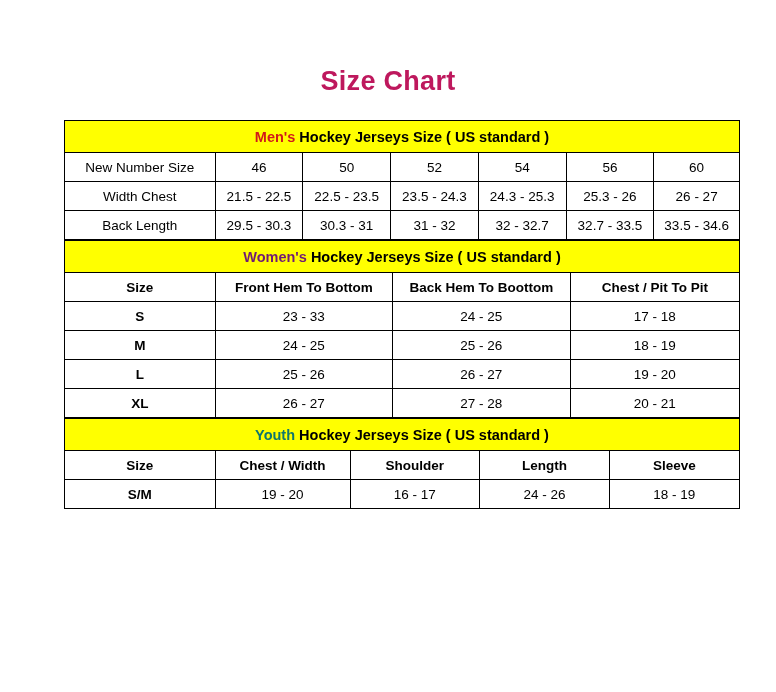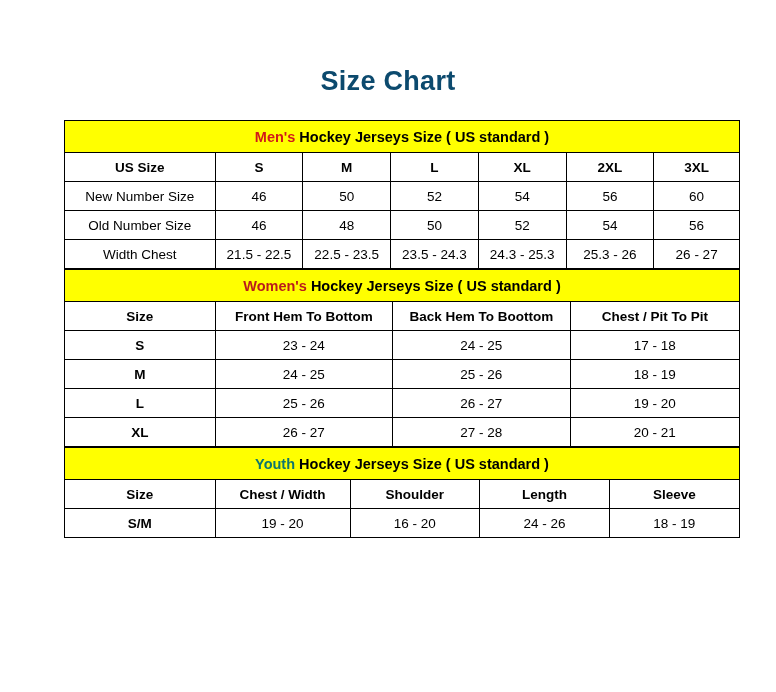--- a/index.html
+++ b/index.html
@@ -15,21 +15,21 @@
     overflow: hidden;
   }
   .page {
     width: 776px;
     height: 692px;
     position: relative;
     box-sizing: border-box;
   }
   .title {
     text-align: center;
-    color: #0c4a6e;
+    color: #be185d;
     font-size: 27px;
     font-weight: bold;
     letter-spacing: 0.3px;
     padding-top: 65px;
     padding-bottom: 0;
     line-height: 1.2;
   }
   .tables {
     width: 676px;
     margin: 23px auto 4px auto;
@@ -49,21 +49,21 @@
     height: 28px;
     vertical-align: middle;
   }
   .section-head td {
     background: #ffff00;
     font-weight: bold;
     font-size: 14.5px;
     height: 31px;
   }
   .section-head .accent-men { color: #d11a1a; }
-  .section-head .accent-women { color: #b91c1c; }
+  .section-head .accent-women { color: #701a75; }
   .section-head .accent-youth { color: #0f766e; }
   .colhead td {
     font-weight: bold;
   }
   .rowlabel {
     font-weight: normal;
   }
   .bold-cell {
     font-weight: bold;
   }
@@ -86,56 +86,47 @@
           <col style="width:13.0%">
           <col style="width:13.0%">
           <col style="width:13.0%">
           <col style="width:13.0%">
           <col style="width:13.0%">
           <col style="width:12.7%">
         </colgroup>
         <tbody>
             <tr class="section-head">
           <td colspan="7"><span class="accent-men">Men's</span><span> Hockey Jerseys Size ( US standard )</span></td>
-        </tr>
-        <tr class="colhead">
-          <td>US Size</td>
-          <td>S</td>
-          <td>M</td>
-          <td>L</td>
-          <td>XL</td>
-          <td>2XL</td>
-          <td>3XL</td>
         </tr>
         <tr>
           <td class="rowlabel">New Number Size</td>
           <td>46</td>
           <td>50</td>
           <td>52</td>
           <td>54</td>
           <td>56</td>
           <td>60</td>
         </tr>
         <tr>
-          <td class="rowlabel">Old Number Size</td>
-          <td>46</td>
-          <td>48</td>
-          <td>50</td>
-          <td>52</td>
-          <td>54</td>
-          <td>56</td>
-        </tr>
-        <tr>
           <td class="rowlabel">Width Chest</td>
           <td>21.5 - 22.5</td>
           <td>22.5 - 23.5</td>
           <td>23.5 - 24.3</td>
           <td>24.3 - 25.3</td>
           <td>25.3 - 26</td>
           <td>26 - 27</td>
+        </tr>
+        <tr>
+          <td class="rowlabel">Back Length</td>
+          <td>29.5 - 30.3</td>
+          <td>30.3 - 31</td>
+          <td>31 - 32</td>
+          <td>32 - 32.7</td>
+          <td>32.7 - 33.5</td>
+          <td>33.5 - 34.6</td>
         </tr>
       </tbody>
         </table>
     </div>
 
     <div class="tbl-block">
       <table>
         <colgroup>
           <col style="width:22.3%">
           <col style="width:26.3%">
@@ -147,21 +138,21 @@
           <td colspan="4"><span class="accent-women">Women's</span><span> Hockey Jerseys Size ( US standard )</span></td>
         </tr>
         <tr class="colhead">
           <td>Size</td>
           <td>Front Hem To Bottom</td>
           <td>Back Hem To Boottom</td>
           <td>Chest / Pit To Pit</td>
         </tr>
         <tr>
           <td class="bold-cell">S</td>
-          <td>23 - 24</td>
+          <td>23 - 33</td>
           <td>24 - 25</td>
           <td>17 - 18</td>
         </tr>
         <tr>
           <td class="bold-cell">M</td>
           <td>24 - 25</td>
           <td>25 - 26</td>
           <td>18 - 19</td>
         </tr>
         <tr>
@@ -196,21 +187,21 @@
         <tr class="colhead">
           <td>Size</td>
           <td>Chest / Width</td>
           <td>Shoulder</td>
           <td>Length</td>
           <td>Sleeve</td>
         </tr>
         <tr>
           <td class="bold-cell">S/M</td>
           <td>19 - 20</td>
-          <td>16 - 20</td>
+          <td>16 - 17</td>
           <td>24 - 26</td>
           <td>18 - 19</td>
         </tr>
       </tbody>
         </table>
     </div>
 
   </div>
 </div>
 

